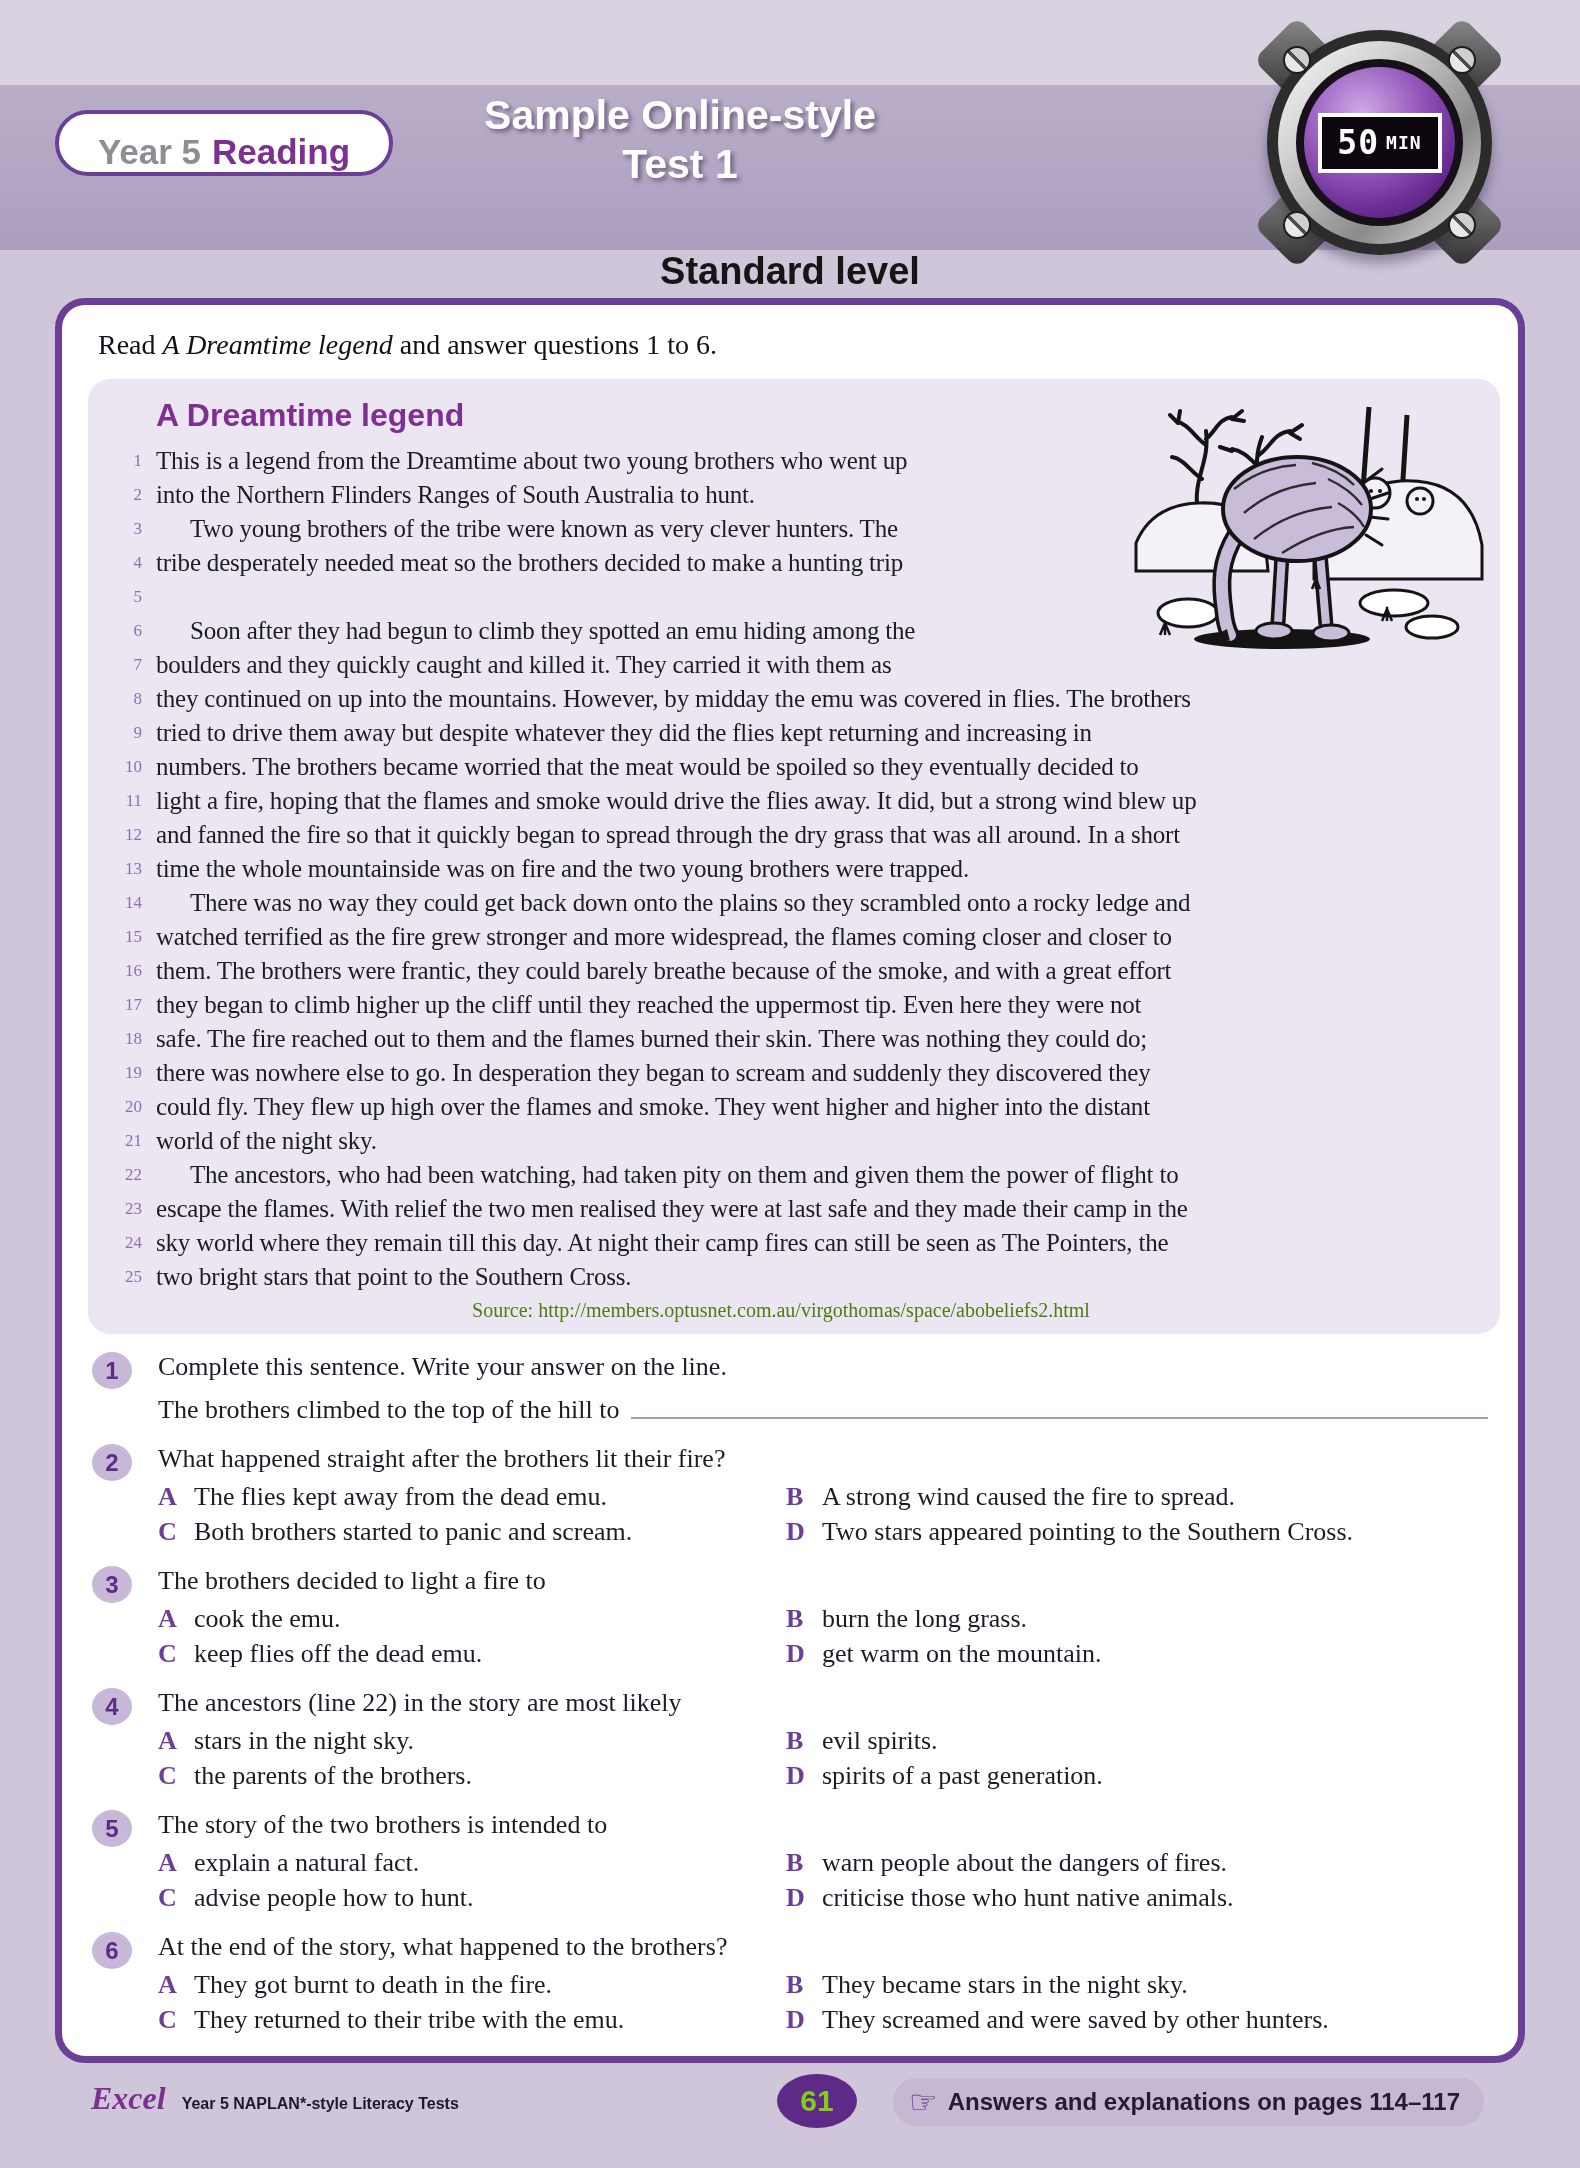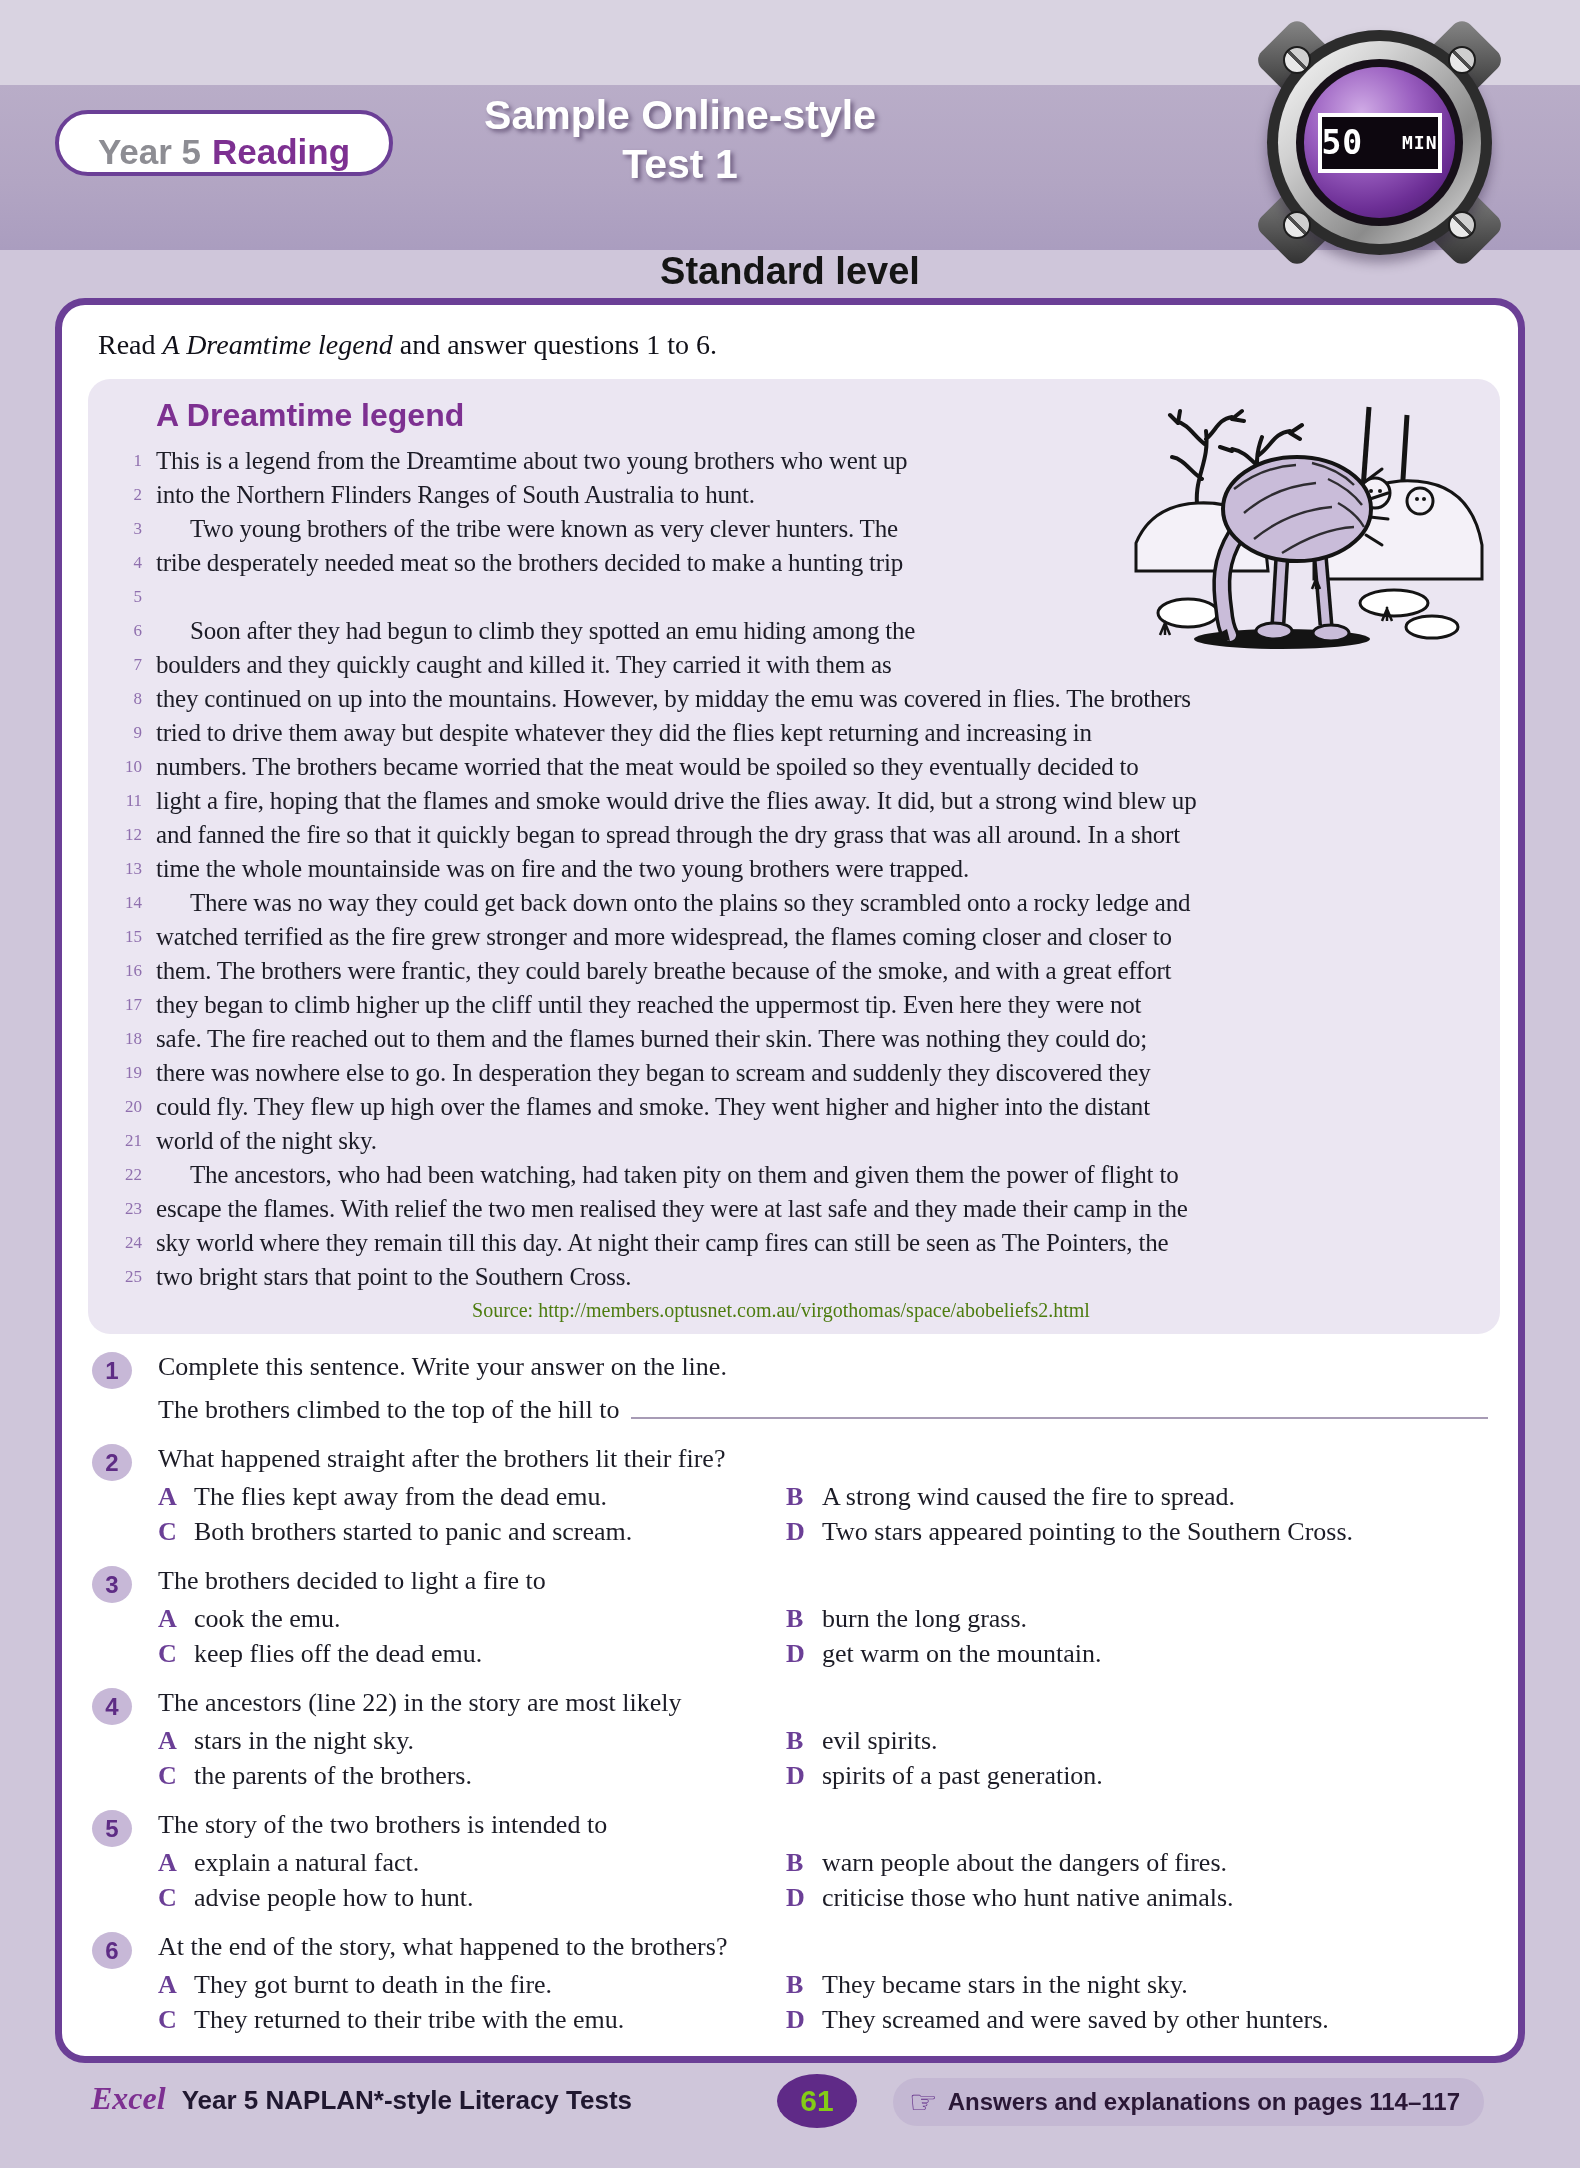--- a/index.html
+++ b/index.html
@@ -42,21 +42,21 @@
     background:linear-gradient(45deg,#e8e8e8 44%,#4d4d4d 44%,#4d4d4d 56%,#cfcfcf 56%);}
   .screw.nw{left:16px;top:16px}.screw.ne{right:16px;top:16px}.screw.sw{left:16px;bottom:16px}.screw.se{right:16px;bottom:16px}
   .timer .t-body{position:absolute;inset:0;border-radius:50%;background:#2c2c2c;z-index:1;box-shadow:0 8px 12px rgba(30,15,45,.35);}
   .timer .t-silver{position:absolute;inset:11px;border-radius:50%;z-index:1;
     background:linear-gradient(135deg,#fbfbfb 0%,#d2d2d2 30%,#8b8b8b 68%,#e6e6e6 100%);}
   .timer .t-dark{position:absolute;inset:29px;border-radius:50%;background:#171019;z-index:1;}
   .timer .t-face{position:absolute;inset:37px;border-radius:50%;z-index:1;
     background:radial-gradient(circle at 38% 30%,#d0abe6 0%,#9a5fc0 38%,#6d2f96 68%,#3d1160 100%);}
   .timer .display{position:absolute;left:50%;top:50%;transform:translate(-50%,-50%);z-index:2;
     width:116px;height:52px;background:#0d070f;border:4px solid #fff;
-    display:flex;align-items:center;justify-content:space-between;gap:7px;
+    display:flex;align-items:center;justify-content:center;gap:7px;
     font-family:"DejaVu Sans Mono",monospace;color:#fff;font-weight:bold;}
   .display .d-num{font-size:33px;letter-spacing:1px;}
   .display .d-unit{font-size:18px;letter-spacing:1px;}
   
   .standard-level{position:absolute;left:0;top:250px;width:100%;text-align:center;
     font-family:"Liberation Sans",sans-serif;font-weight:bold;font-size:38px;color:#151515;}
   
   .main-box{position:absolute;left:55px;top:298px;width:1470px;height:1765px;box-sizing:border-box;
     background:#fff;border:7px solid var(--accent);border-radius:30px;}
   .intro{margin:24px 38px 0 36px;font-size:28px;color:#101018;}
@@ -84,21 +84,21 @@
   .q-fill{display:flex;align-items:flex-start;margin-top:10px;font-size:26px;line-height:33px;}
   .q-fill-line{flex:1;border-bottom:2px solid #a79bb5;margin-left:12px;height:24px;}
   .q-options{margin-top:3px;display:grid;grid-template-columns:628px 1fr;}
   .q-opt{display:flex;font-size:26px;line-height:33px;margin-top:2px;}
   .q-letter{flex:none;width:36px;font-weight:bold;color:var(--accent);}
   .q-opt-text{flex:1;}
   
   .footer{position:absolute;left:16px;top:2072px;width:100%;height:70px;}
   .f-brand{position:absolute;left:75px;top:8px;display:flex;align-items:baseline;gap:16px;}
   .f-excel{font-family:"Liberation Serif",serif;font-style:italic;font-weight:bold;font-size:32px;color:var(--purple-text);}
-  .f-series{font-family:"Liberation Sans",sans-serif;font-weight:bold;font-size:26px;color:#201830;}
+  .f-series{font-family:"Liberation Sans",sans-serif;font-weight:bold;font-size:16px;color:#201830;}
   .f-page{position:absolute;left:761px;top:2px;width:80px;height:54px;border-radius:50%;
     background:var(--page-badge);color:#84cc16;font-family:"Liberation Sans",sans-serif;font-weight:bold;
     font-size:30px;display:flex;align-items:center;justify-content:center;}
   .f-answers{position:absolute;right:112px;top:6px;height:48px;background:var(--footer-pill);
     border-radius:24px;display:flex;align-items:center;padding:0 24px 0 16px;gap:10px;}
   .hand-icon{color:var(--page-badge);font-size:32px;line-height:32px;}
   .f-answers-text{font-family:"Liberation Sans",sans-serif;font-weight:bold;font-size:24px;color:#2a1836;}
 </style>
 </head>
 <body>

